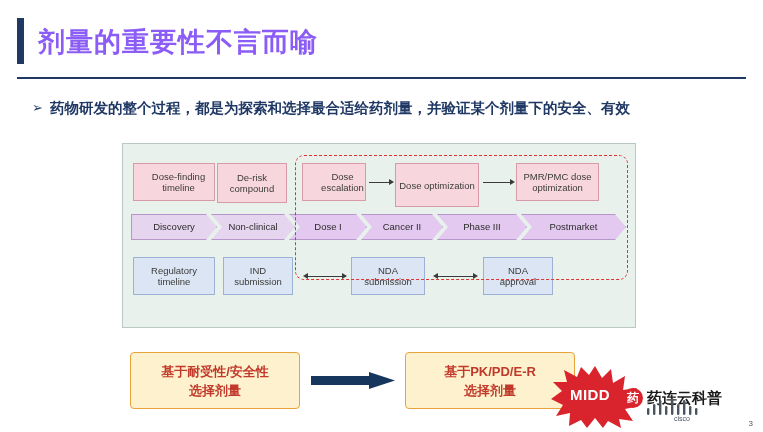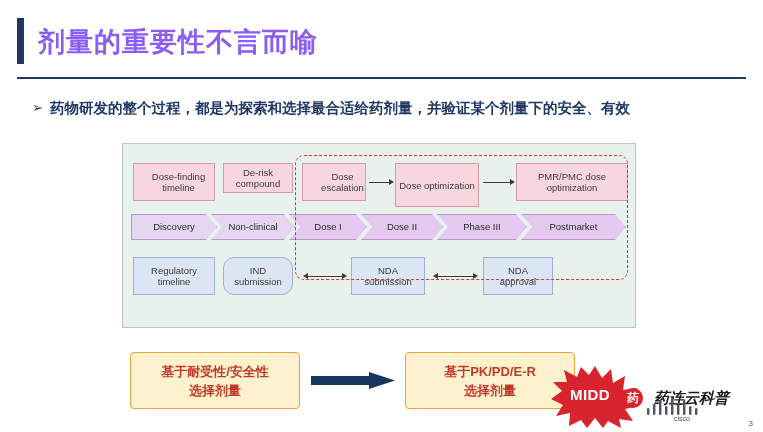--- a/index.html
+++ b/index.html
@@ -239,23 +239,22 @@
     color: #ffffff;
     font-size: 12px;
     font-weight: bold;
     display: flex; align-items: center; justify-content: center;
     flex: 0 0 auto;
   }
   .wm-text {
     font-size: 15px;
     font-weight: bold;
     color: #1a1a1a;
-    margin-left: 11px;
+    margin-left: 4px;
     white-space: nowrap;
-    font-style: italic;
   }
   .cisco-logo {
     position: absolute;
     left: 645px;
     top: 396px;
     width: 74px;
     height: 26px;
   }
   .page-num {
     position: absolute;
@@ -276,39 +275,39 @@
 
   <div class="bullet-row">
     <span class="bullet-arrow">➢</span>
     <span class="bullet-text">药物研发的整个过程，都是为探索和选择最合适给药剂量，并验证某个剂量下的安全、有效</span>
   </div>
 
   <div class="diagram">
     <div class="diagram-inner">
 
       <div class="pbox" style="left:10px;  top:19px; width:82px; height:38px;padding-left:12px;">Dose-finding timeline</div>
-      <div class="pbox" style="left:100px; top:19px; width:70px; height:30px;">De-risk compound</div>
+      <div class="pbox" style="left:94px; top:19px; width:70px; height:40px;">De-risk compound</div>
       <div class="pbox" style="left:179px; top:19px; width:64px; height:38px;padding-left:20px;">Dose escalation</div>
       <div class="pbox" style="left:272px; top:19px; width:84px; height:44px;">Dose optimization</div>
-      <div class="pbox" style="left:393px; top:19px; width:112px; height:38px;">PMR/PMC dose optimization</div>
+      <div class="pbox" style="left:393px; top:19px; width:83px; height:38px;">PMR/PMC dose optimization</div>
 
       <div class="arrow-h" style="left:246px; top:38px; width:22px;"></div>
       <div class="arrow-head-r" style="left:266px; top:35px;"></div>
       <div class="arrow-h" style="left:360px; top:38px; width:29px;"></div>
       <div class="arrow-head-r" style="left:387px; top:35px;"></div>
 
       <div class="chev c0" style="left:8px;   top:70px; width:86px;">Discovery</div>
       <div class="chev c1" style="left:88px;  top:70px; width:84px;">Non-clinical</div>
       <div class="chev c2" style="left:166px; top:70px; width:78px;">Dose I</div>
-      <div class="chev c2" style="left:238px; top:70px; width:82px;">Dose II</div>
+      <div class="chev c2" style="left:238px; top:70px; width:82px;">Cancer II</div>
       <div class="chev c2" style="left:314px; top:70px; width:90px;">Phase III</div>
       <div class="chev c2" style="left:398px; top:70px; width:105px;">Postmarket</div>
 
       <div class="bbox" style="left:10px;  top:113px; width:82px; height:38px;">Regulatory timeline</div>
-      <div class="bbox" style="left:100px; top:113px; width:70px; height:38px;border-radius:11px;">IND submission</div>
+      <div class="bbox" style="left:100px; top:113px; width:70px; height:38px;">IND submission</div>
       <div class="bbox" style="left:228px; top:113px; width:74px; height:38px;">NDA submission</div>
       <div class="bbox" style="left:360px; top:113px; width:70px; height:38px;">NDA approval</div>
 
       <div class="arrow-head-l" style="left:180px; top:129px;"></div>
       <div class="arrow-h" style="left:185px; top:132px; width:38px;"></div>
       <div class="arrow-head-r" style="left:219px; top:129px;"></div>
 
       <div class="arrow-head-l" style="left:310px; top:129px;"></div>
       <div class="arrow-h" style="left:315px; top:132px; width:38px;"></div>
       <div class="arrow-head-r" style="left:350px; top:129px;"></div>

